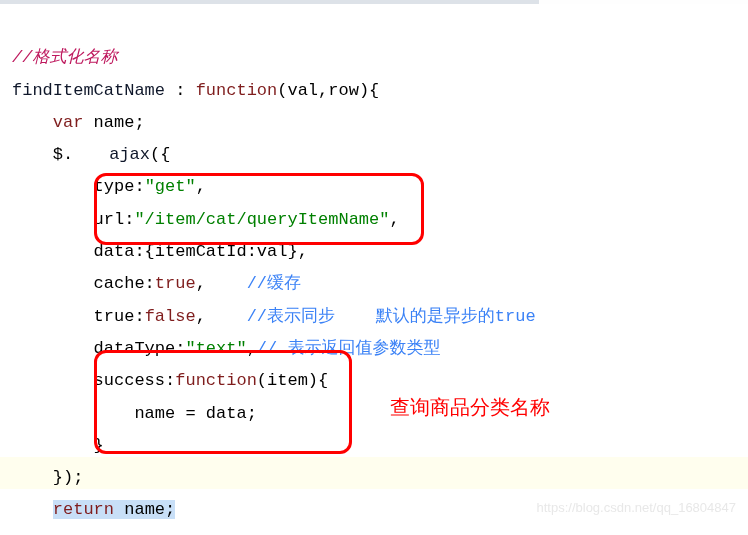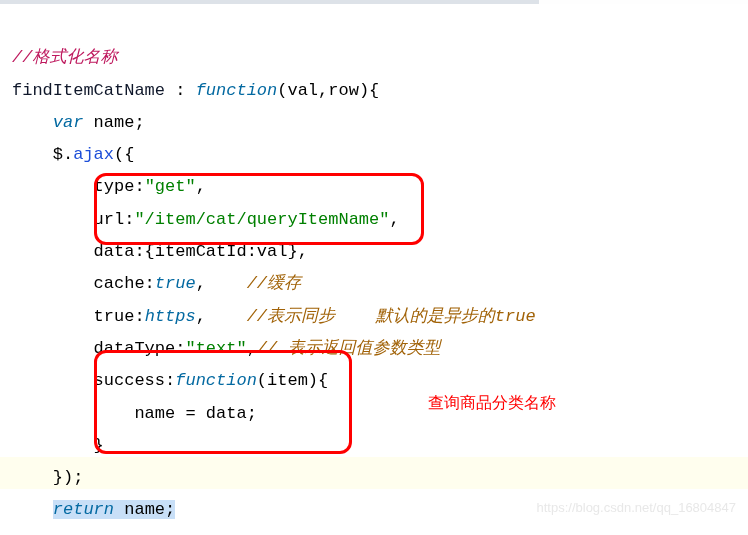--- a/index.html
+++ b/index.html
@@ -17,25 +17,25 @@
 .topbar {
   height: 4px;
   background: linear-gradient(90deg, #dde2e8 0%, #dde2e8 72%, #fefefe 72%, #fefefe 100%);
 }
 .code {
   white-space: pre;
   padding: 6px 0 0 12px;
   position: relative;
 }
 .cmt { color: #be185d; font-style: italic; }
-.cmtc { color: #a16207; font-style: italic; }
+.cmtc { color: #3b82f6; }
 .name { color: #0f172a; }
-.kw { color: #0369a1; font-style: italic; }
+.kw { color: #7f1d1d; }
 .str { color: #008000; }
-.fn { color: #1d4ed8; }
+.fn { color: #0f172a; margin-left: 36px; }
 .hl { background: #c8dff7; margin-top: 28px; }
 .box1 {
   position: absolute;
   border: 3px solid #ff0000;
   border-radius: 12px;
   left: 94px;
   top: 173px;
   width: 330px;
   height: 72px;
   pointer-events: none;
@@ -45,26 +45,26 @@
   border: 3px solid #ff0000;
   border-radius: 12px;
   left: 94px;
   top: 350px;
   width: 258px;
   height: 104px;
   pointer-events: none;
 }
 .ann {
   position: absolute;
-  left: 428px;
+  left: 390px;
   top: 388px;
   color: #ff0000;
   font-family: 'Microsoft YaHei', SimSun, sans-serif;
   font-style: normal;
-  font-size: 16px;
+  font-size: 20px;
 }
 .watermark {
   position: absolute;
   right: 12px;
   bottom: 14px;
   color: #e8e8e8;
   font-family: Arial, sans-serif;
   font-size: 13px;
 }
 .yellowband {
@@ -85,21 +85,21 @@
 
 <div class="code">
 <span class="cmt">//格式化名称</span>
 <span class="name">findItemCatName</span><span> : </span><span class="kw">function</span><span>(val,row){</span>
 <span>    </span><span class="kw">var</span><span> name;</span>
 <span>    $.</span><span class="fn">ajax</span><span>({</span>
 <span>        type:</span><span class="str">"get"</span><span>,</span>
 <span>        url:</span><span class="str">"/item/cat/queryItemName"</span><span>,</span>
 <span>        data:{itemCatId:val},</span>
 <span>        cache:</span><span class="kw">true</span><span>,</span>    <span class="cmtc">//缓存</span>
-<span>        true:</span><span class="kw">https</span><span>,</span>    <span class="cmtc">//表示同步    默认的是异步的true</span>
+<span>        true:</span><span class="kw">false</span><span>,</span>    <span class="cmtc">//表示同步    默认的是异步的true</span>
 <span>        dataType:</span><span class="str">"text"</span><span>,</span><span class="cmtc">// 表示返回值参数类型</span>
 <span>        success:</span><span class="kw">function</span><span>(item){</span>
 <span>            name = data;</span>
 <span>        }</span>
 <span>    });</span>
 <span>    </span><span class="hl"><span class="kw">return</span><span> name;</span></span>
 <span>},</span>
 </div>
 
 <div class="box1"></div>

